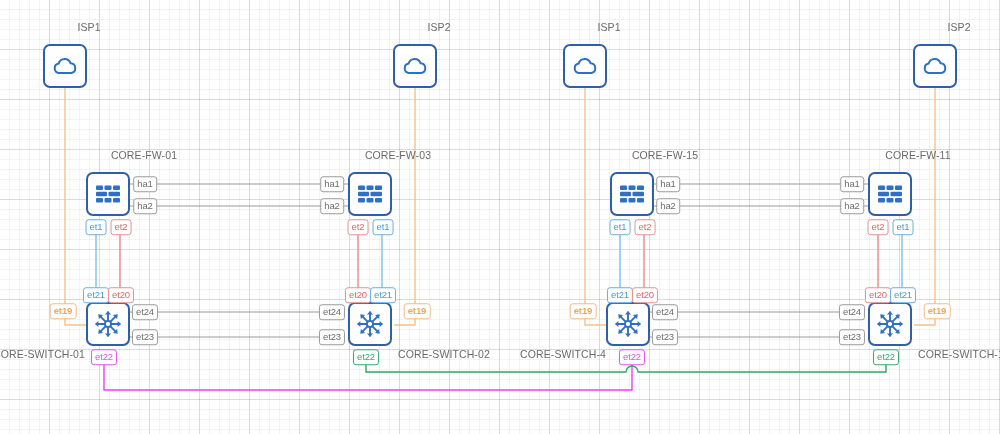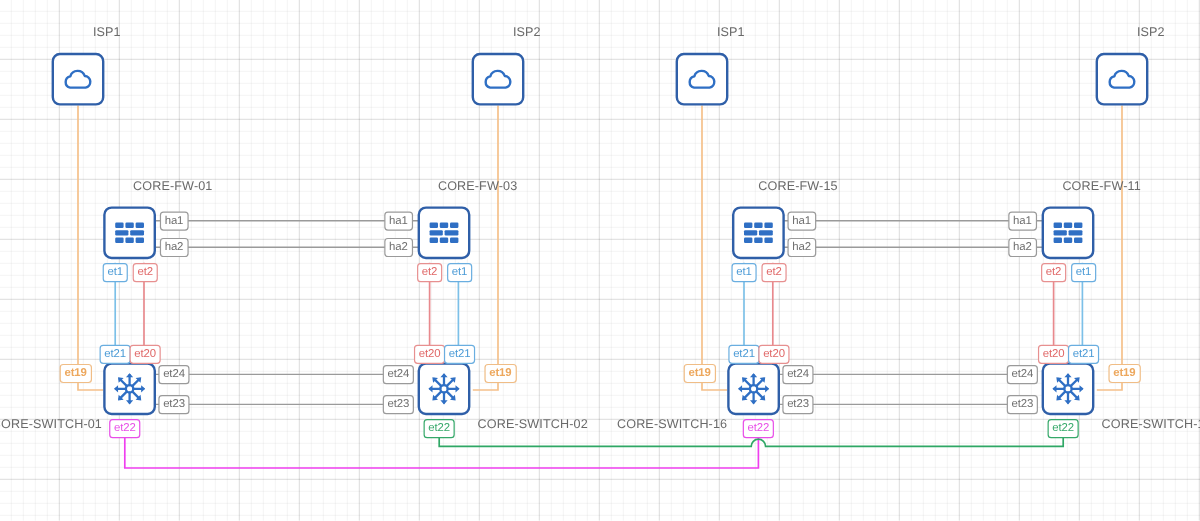--- a/index.html
+++ b/index.html
@@ -247,21 +247,21 @@
           <rect x="9.5" y="14" width="7" height="4.5" rx="1"></rect>
           <rect x="18" y="14" width="7" height="4.5" rx="1"></rect>
       </g>
     </svg>
   </div>
   <div class="port p-gray" style="left:668px;top:184px;">ha1</div>
   <div class="port p-gray" style="left:668px;top:206px;">ha2</div>
   <div class="port p-blue" style="left:620px;top:227px;">et1</div>
   <div class="port p-red" style="left:645px;top:227px;">et2</div>
 
-  <div class="caption rgt" style="left:606px;top:348px;">CORE-SWITCH-16</div>
+  <div class="caption rgt" style="left:606px;top:348px;">CORE-SWITCH-4</div>
   <div class="node" style="left:606px;top:302px;">
     <svg width="28" height="28" viewBox="0 0 28 28">
       <g stroke="#2f6fc4" stroke-width="1.9" fill="none" stroke-linecap="round">
         <line x1="14" y1="11" x2="14" y2="2.5"></line>
           <line x1="14" y1="17" x2="14" y2="25.5"></line>
         <line x1="11" y1="14" x2="2.5" y2="14"></line>
           <line x1="17" y1="14" x2="25.5" y2="14"></line>
         <line x1="11.6" y1="11.6" x2="5.8" y2="5.8"></line>
           <line x1="16.4" y1="16.4" x2="22.2" y2="22.2"></line>
         <line x1="16.4" y1="11.6" x2="22.2" y2="5.8"></line>

